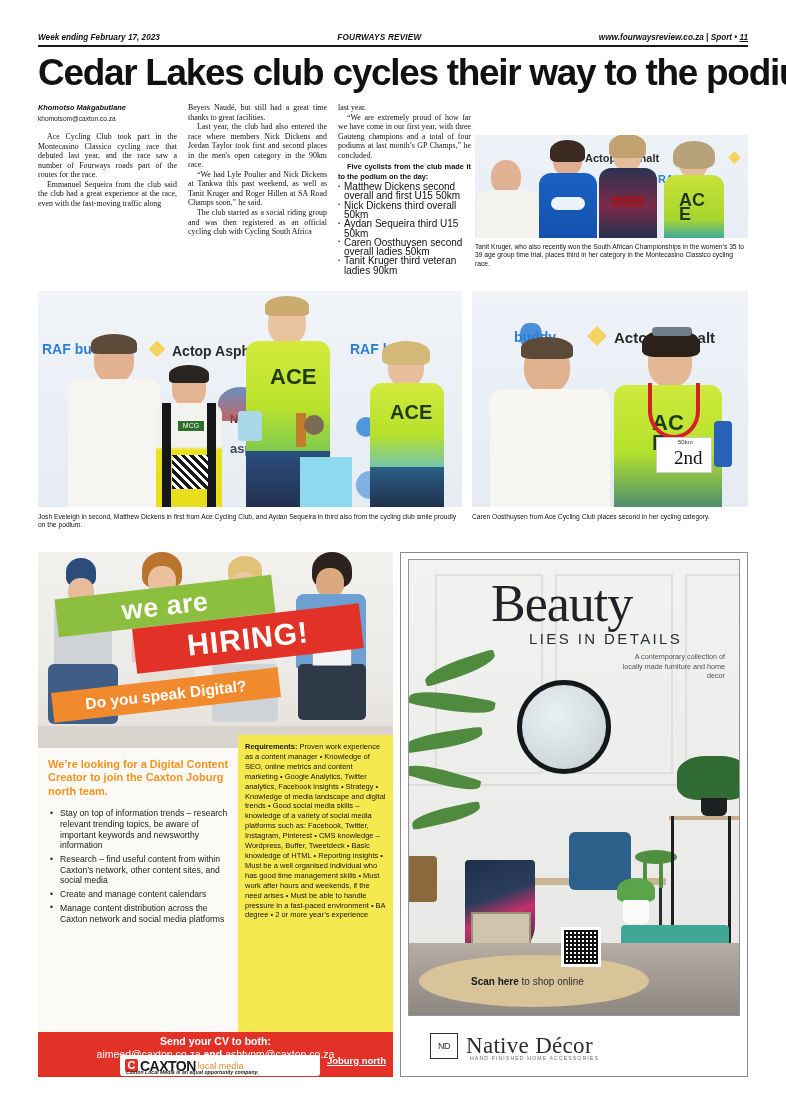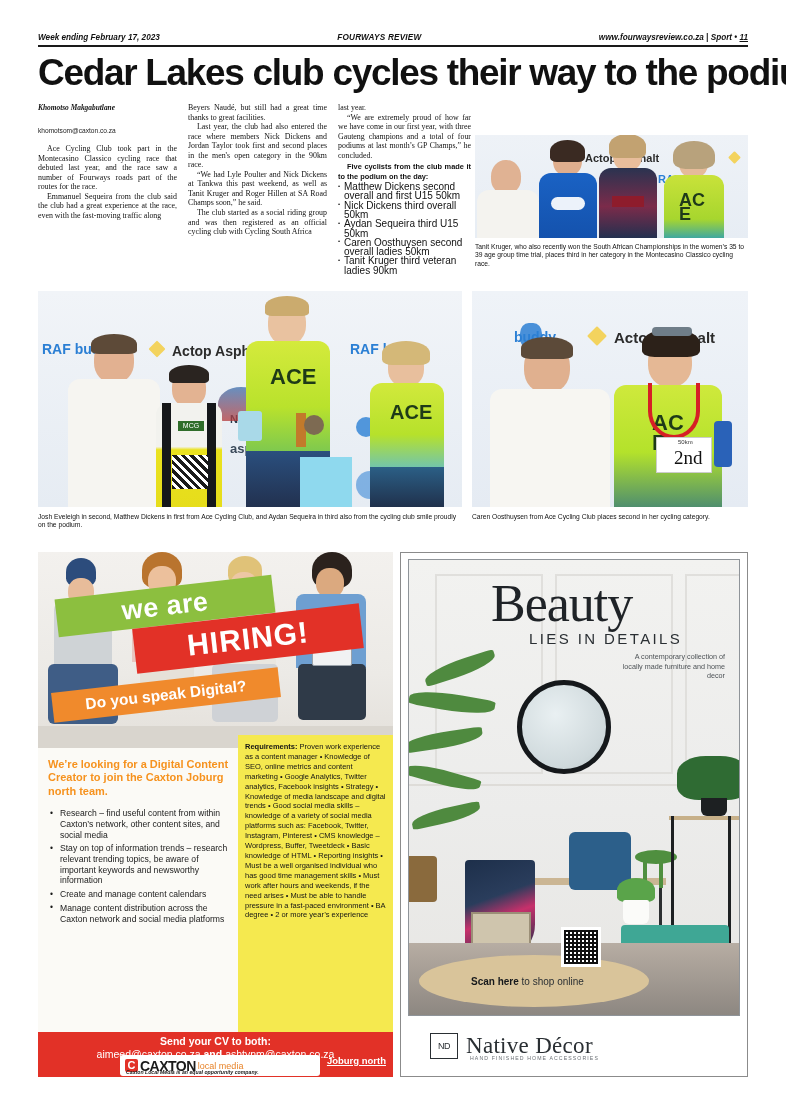--- a/index.html
+++ b/index.html
@@ -45,23 +45,23 @@
   
   .story { position: absolute; left: 38px; top: 103px; width: 710px; }
   .col { position: absolute; top: 0; font-size: 7.9px; line-height: 9.55px; color: #111; text-align: justify; }
   .col p { text-indent: 9px; }
   .col p.noindent { text-indent: 0; }
   .col1 { left: 0px;   width: 139px; }
   .col2 { left: 150px; width: 139px; }
   .col3 { left: 300px; width: 133px; }
 
   .byline {
-    font-family: Liberation Serif, serif;
+    font-family: Liberation Sans, sans-serif;
     font-weight: bold; font-style: italic;
-    font-size: 7.4px; line-height: 10px; color: #111; margin-bottom: 13px;
+    font-size: 7.4px; line-height: 10px; color: #111; margin-bottom: 1px;
   }
   .byline-mail {
     font-family: "Liberation Sans", sans-serif;
     font-size: 6.6px; line-height: 9px; color: #222; margin-bottom: 9px;
   }
   .lead-bold {
     font-family: "Liberation Sans", sans-serif;
     font-weight: bold; font-size: 7.4px; line-height: 9.4px; color: #111;
     margin-top: 2px; text-indent: 0;
   }
@@ -391,22 +391,22 @@
       <div style="position:absolute;left:0;bottom:0;width:355px;height:36px;background:#d9d5ce;"></div>
 
       <div class="band band-green">we are</div>
       <div class="band band-red">HIRING!</div>
       <div class="band band-orange">Do you speak Digital?</div>
     </div>
 
     <div class="hire-body">
       <div class="hire-head">We’re looking for a Digital Content Creator to join the Caxton Joburg north team.</div>
       <ul class="hire-list">
+        <li>Stay on top of information trends – research relevant trending topics, be aware of important keywords and newsworthy information</li>
         <li>Research – find useful content from within Caxton’s network, other content sites, and social media</li>
-        <li>Stay on top of information trends – research relevant trending topics, be aware of important keywords and newsworthy information</li>
         <li>Create and manage content calendars</li>
         <li>Manage content distribution across the Caxton network and social media platforms</li>
       </ul>
     </div>
 
     <div class="req-box">
       <div class="req-text">
         <b>Requirements:</b><span> Proven work experience as a content manager • Knowledge of SEO, online metrics and content marketing • Google Analytics, Twitter analytics, Facebook insights • Strategy • Knowledge of media landscape and digital trends • Good social media skills – knowledge of a variety of social media platforms such as: Facebook, Twitter, Instagram, Pinterest • CMS knowledge – Wordpress, Buffer, Tweetdeck • Basic knowledge of HTML • Reporting insights • Must be a well organised individual who has good time management skills • Must work after hours and weekends, if the need arises • Must be able to handle pressure in a fast-paced environment • BA degree • 2 or more year’s experience</span>
       </div>
     </div>

